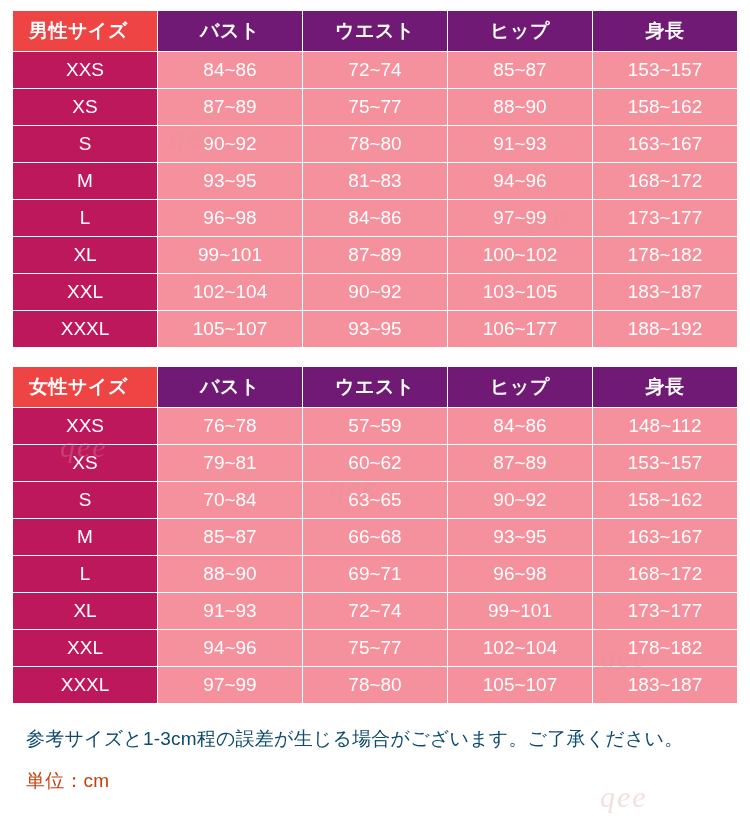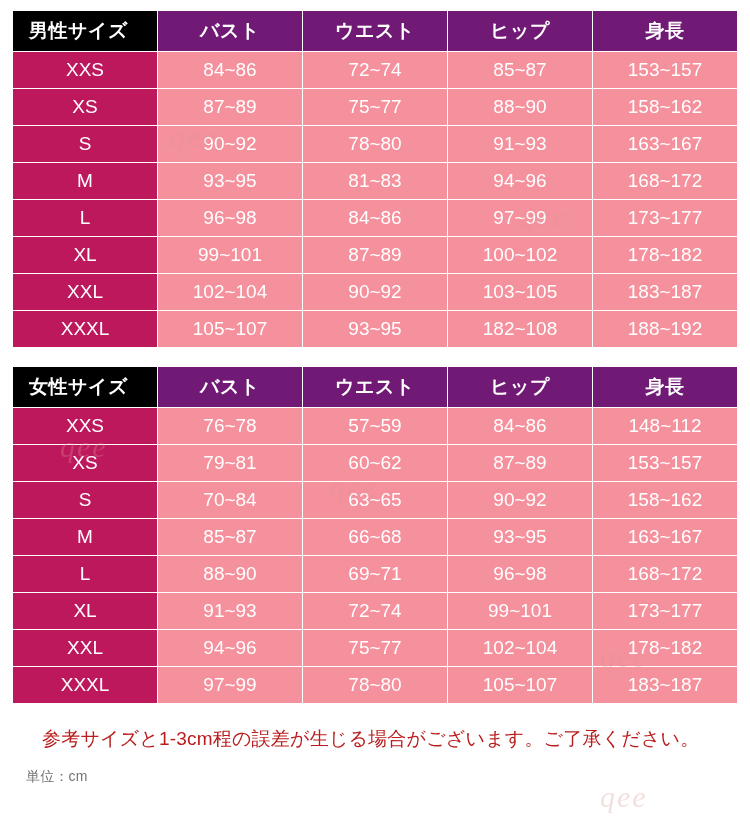--- a/index.html
+++ b/index.html
@@ -52,21 +52,21 @@
   }
   
   table.size-table thead th {
     background: #701a75;
     height: 38px;
     font-size: 19px;
     font-weight: bold;
     letter-spacing: 0.5px;
   }
   table.size-table thead th.size-col {
-    background: #000000;
+    background: #ef4444;
     text-align: left;
     padding-left: 16px;
   }
   
   table.size-table tbody td.size-label {
     background: #be185d;
     width: 134px;
     font-size: 19px;
     color: #ffffff;
   }
@@ -81,29 +81,28 @@
   .gap {
     height: 18px;
   }
   .footer {
     margin-top: 22px;
     position: relative;
     z-index: 2;
     padding-left: 14px;
   }
   .footer-note {
-    color: #b91c1c;
+    color: #0c4a6e;
     font-size: 19px;
     letter-spacing: 0.2px;
     margin-bottom: 16px;
-    margin-left: 16px;
   }
   .footer-unit {
-    color: #737373;
-    font-size: 14px;
+    color: #c2410c;
+    font-size: 19px;
     letter-spacing: 0.2px;
   }
 </style>
 </head>
 <body>
 
 <div class="page">
 
   <div class="watermarks">
     <span class="wm" style="left:170px; top:120px;">qee</span>
@@ -171,21 +170,21 @@
         <td class="size-label">XXL</td>
         <td class="val">102~104</td>
         <td class="val">90~92</td>
         <td class="val">103~105</td>
         <td class="val">183~187</td>
       </tr>
       <tr>
         <td class="size-label">XXXL</td>
         <td class="val">105~107</td>
         <td class="val">93~95</td>
-        <td class="val">182~108</td>
+        <td class="val">106~177</td>
         <td class="val">188~192</td>
       </tr>
     </tbody>
   </table>
 
   <div class="gap"></div>
 
   <table class="size-table">
     <thead>
       <tr>

